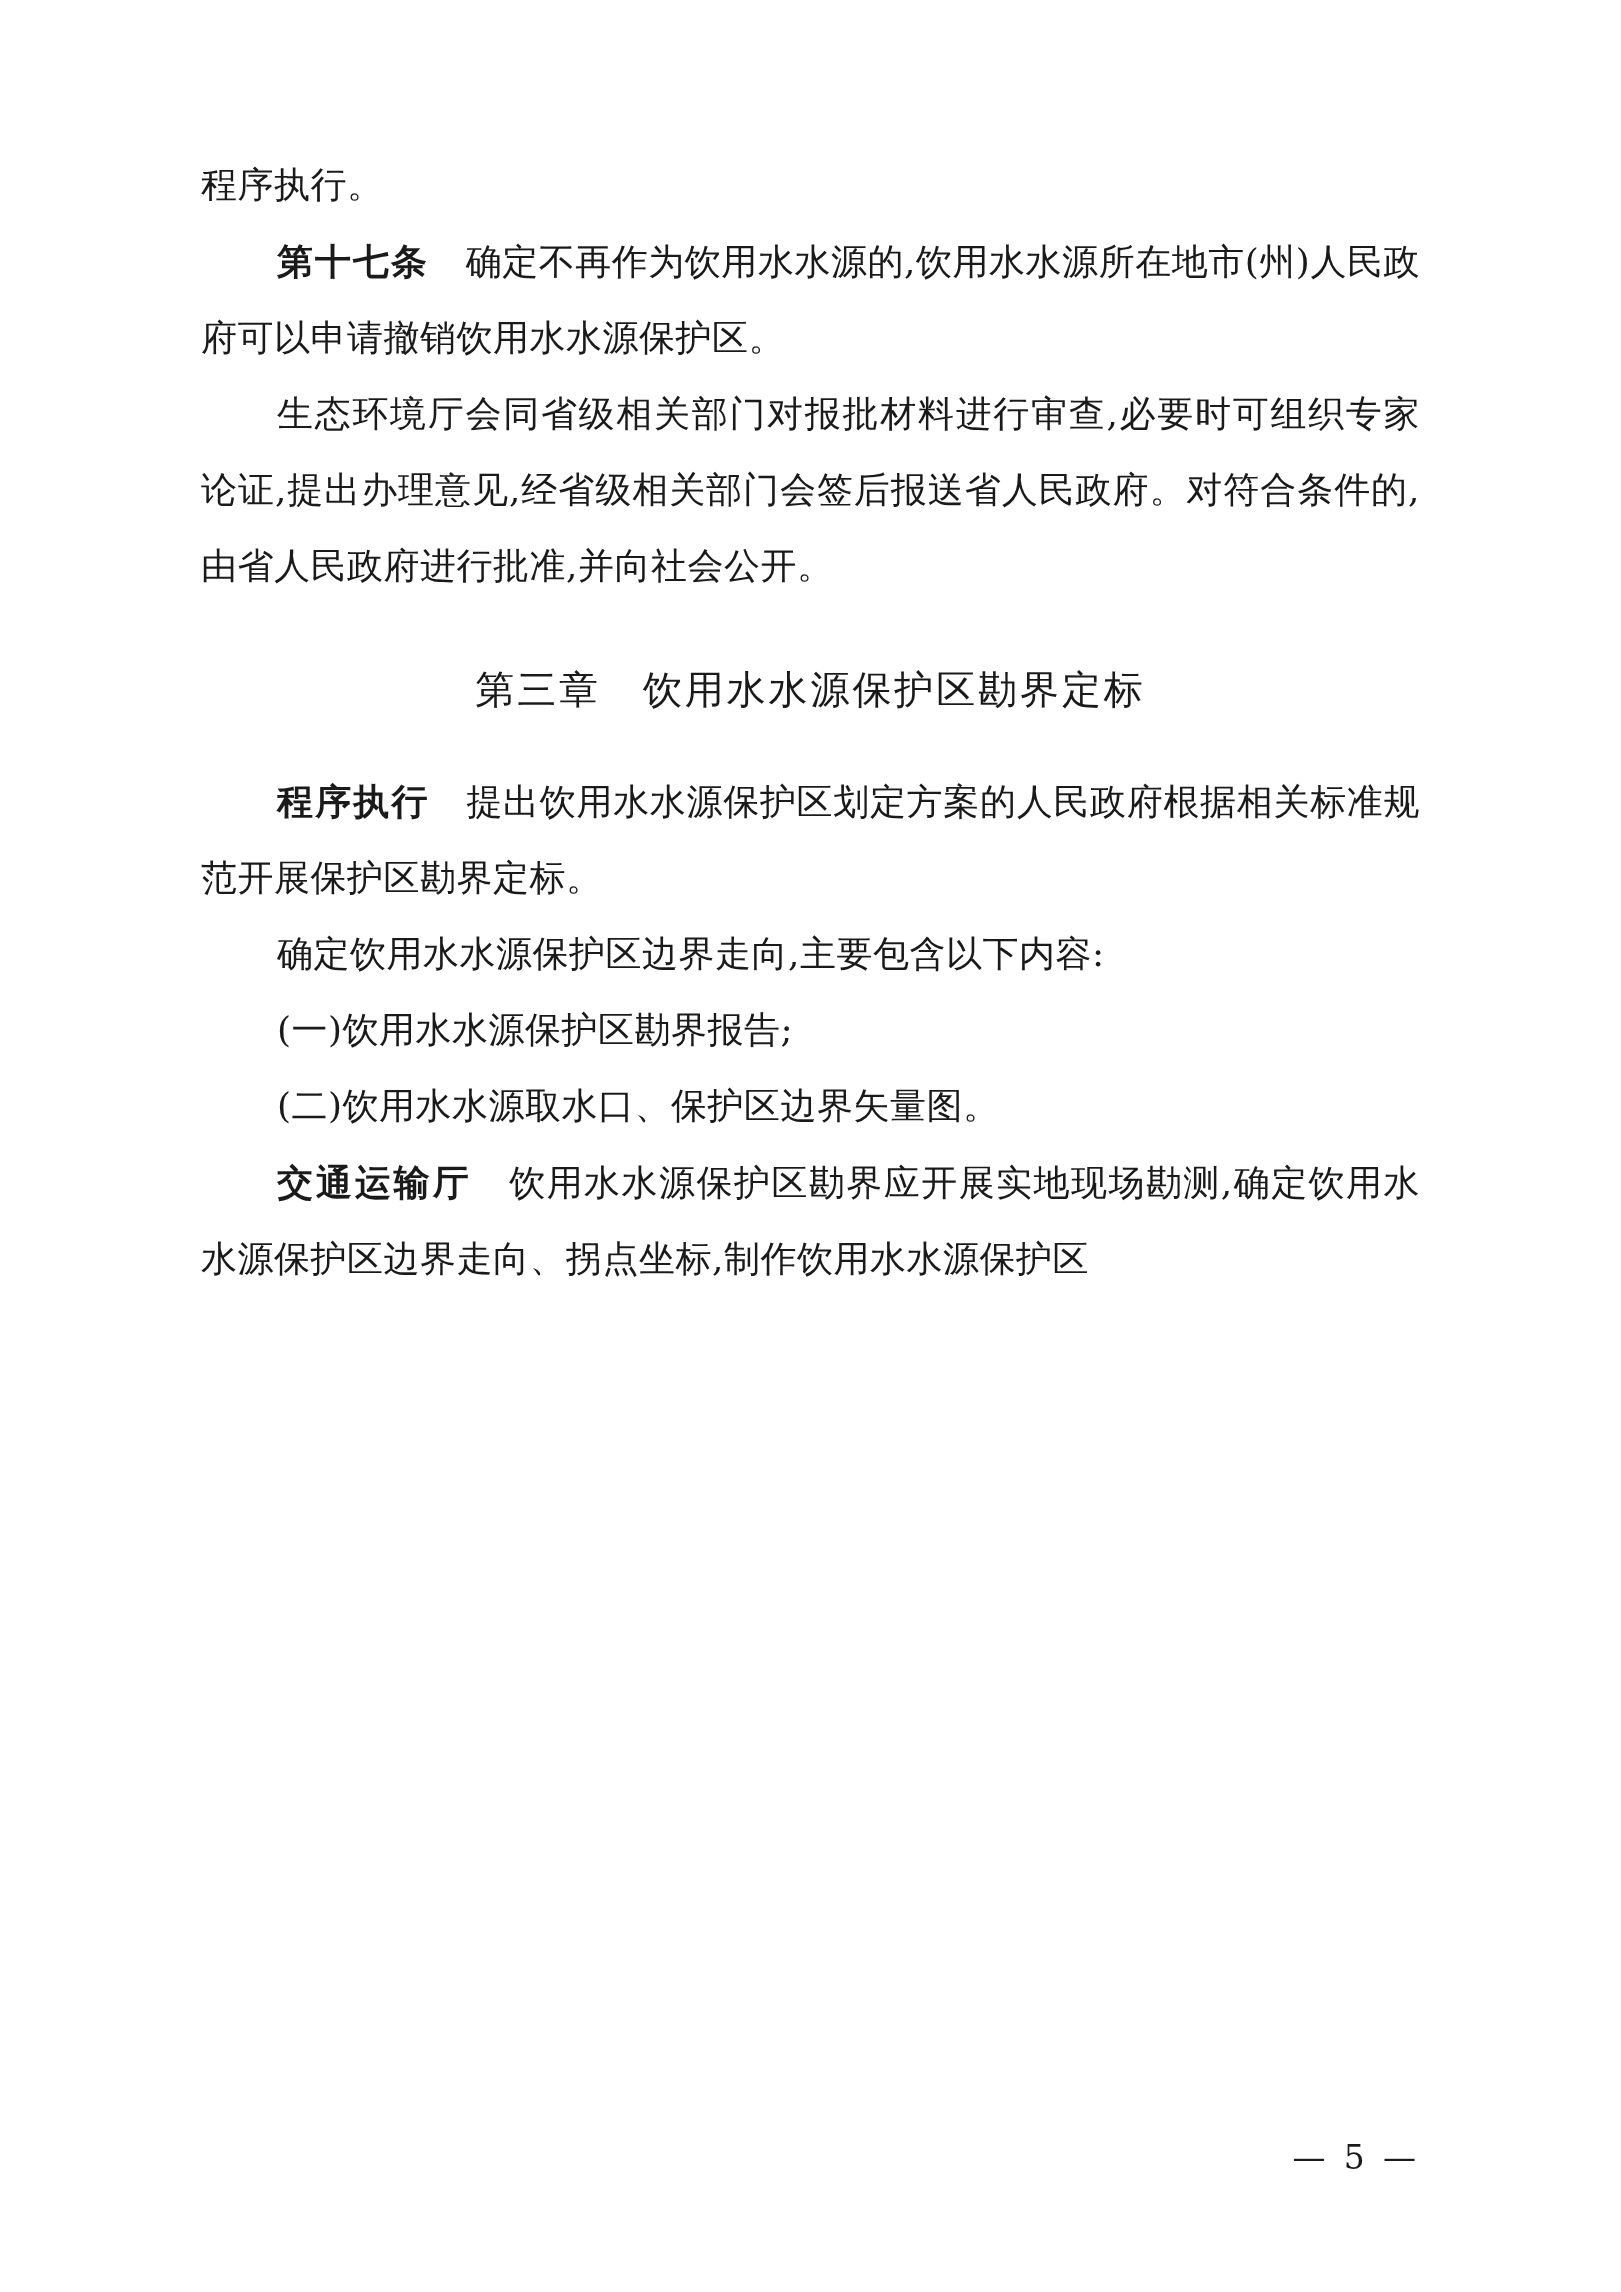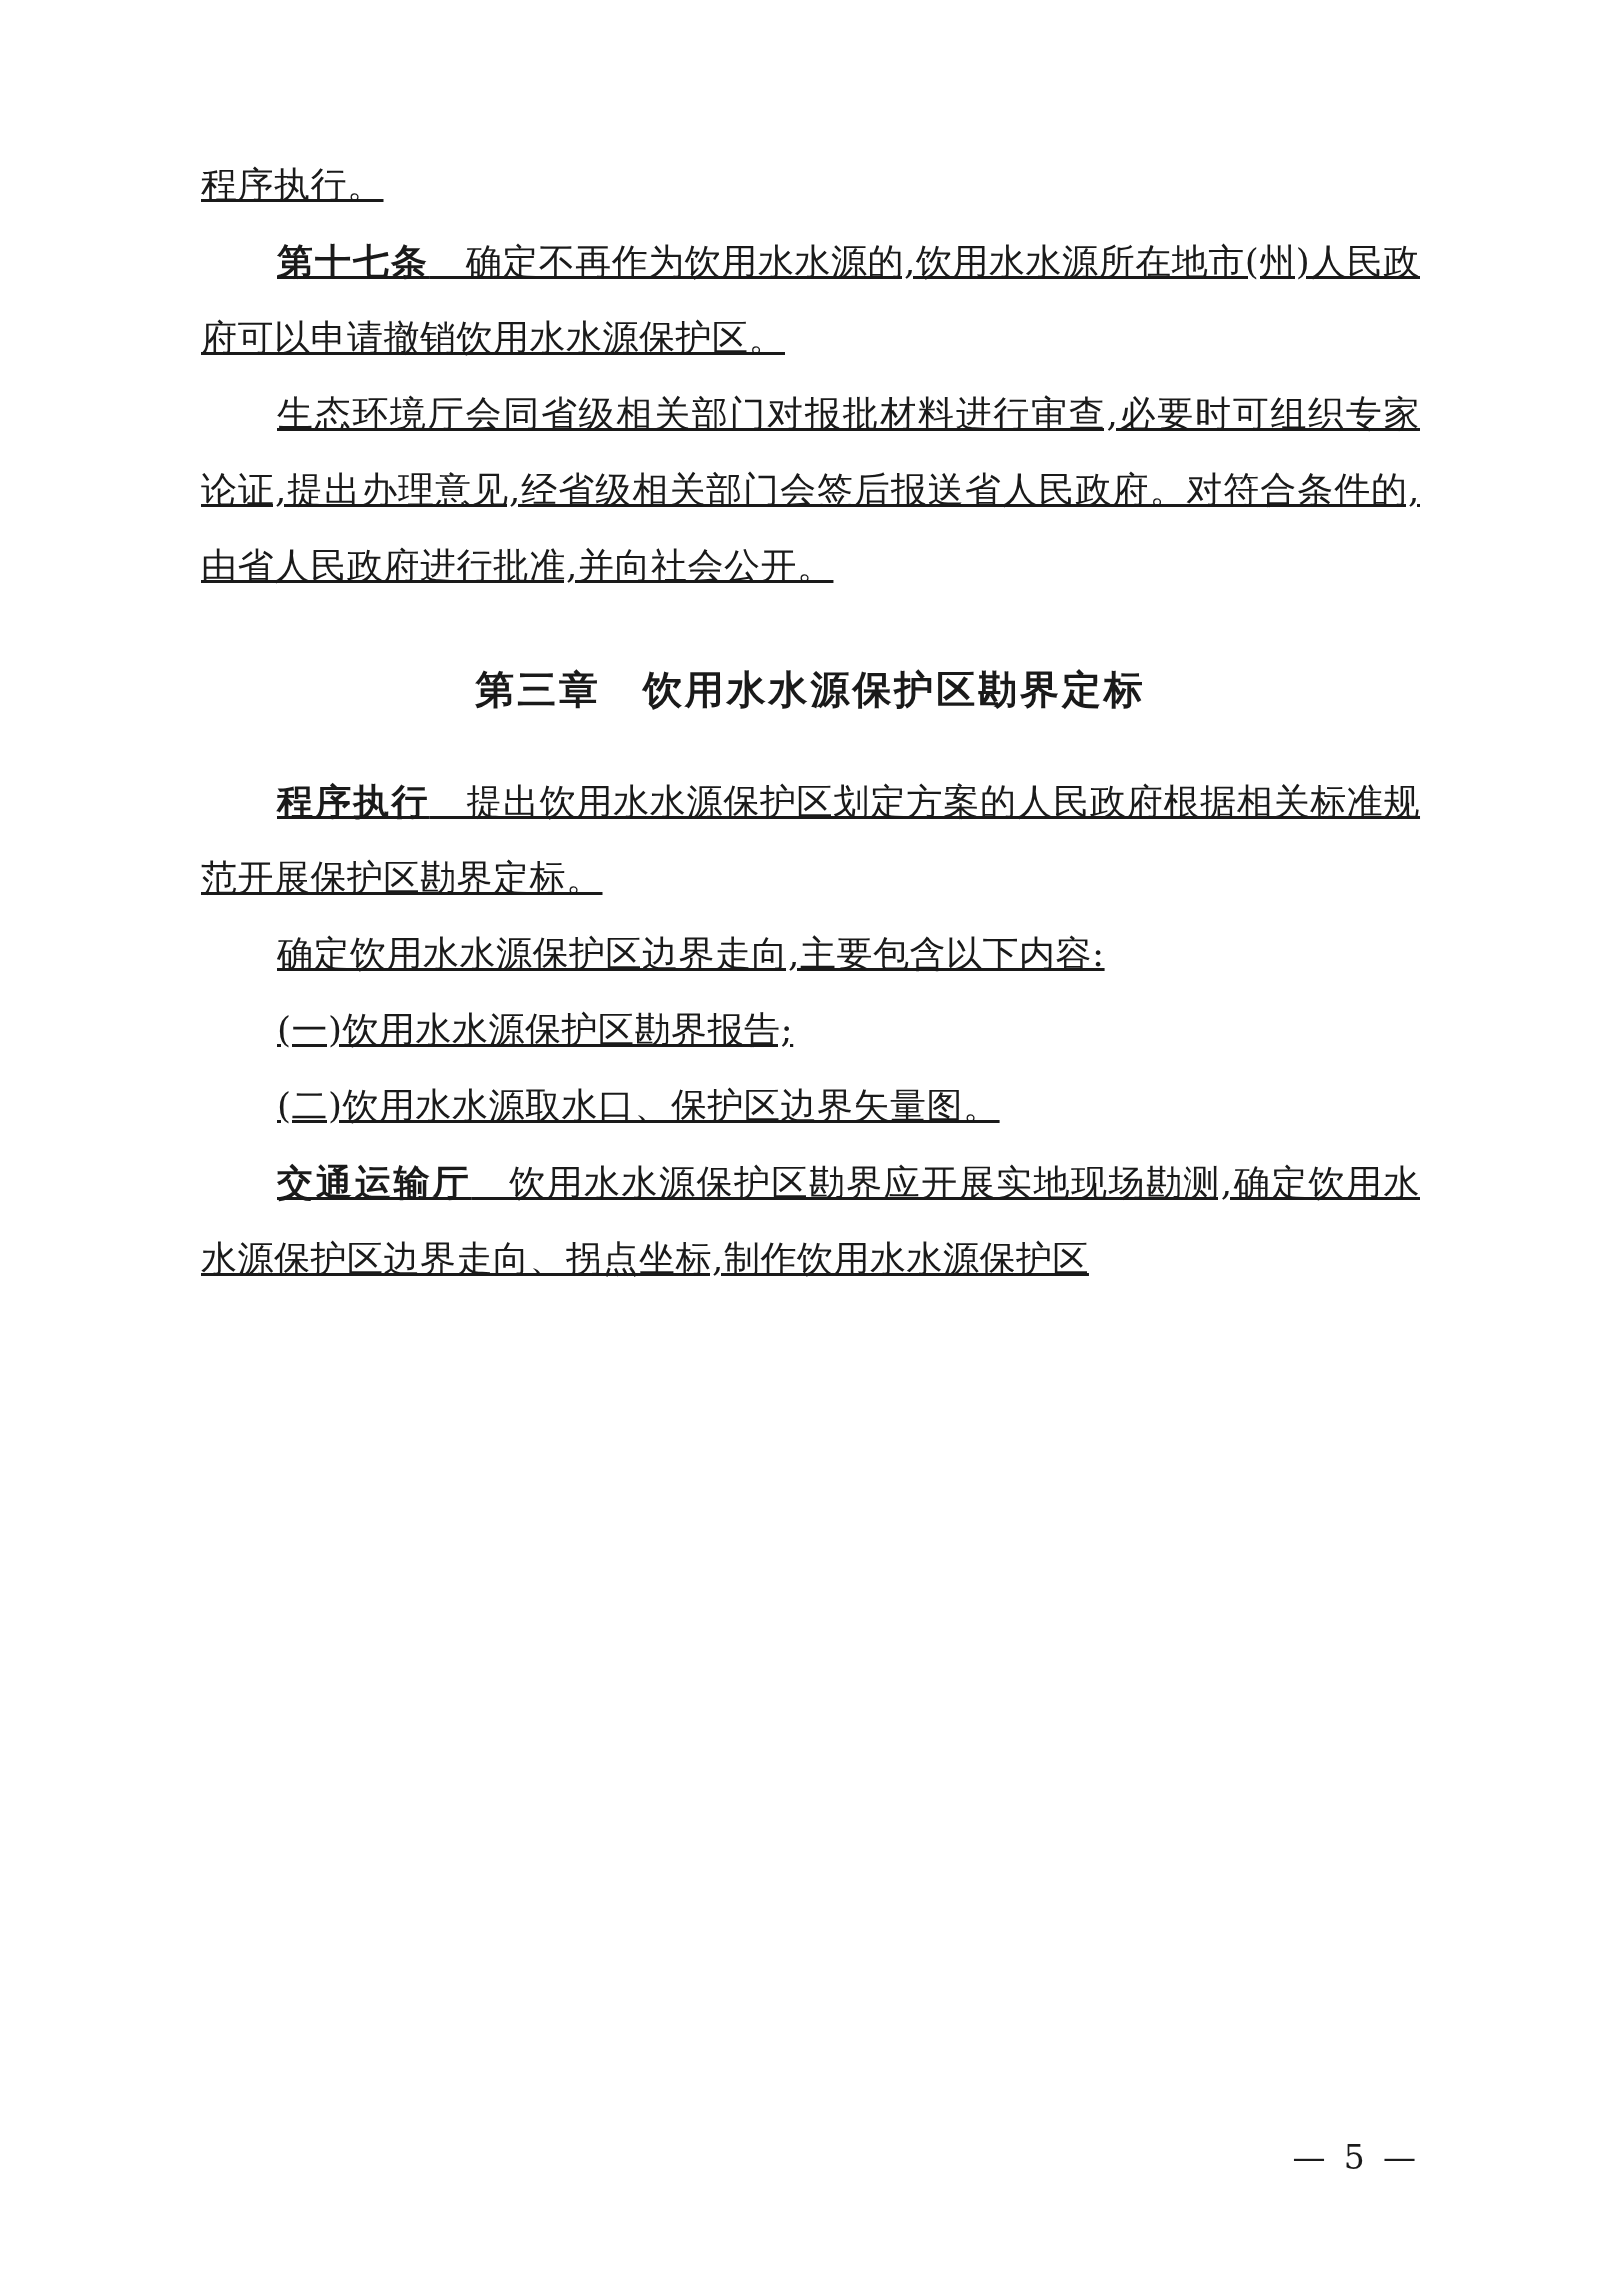--- a/index.html
+++ b/index.html
@@ -27,32 +27,31 @@
   .body-text {
     font-size: 36px;
     line-height: 76px;
     letter-spacing: 0.5px;
     text-align: justify;
     text-justify: inter-ideograph;
   }
   .para {
     margin: 0;
     text-indent: 0;
-    text-decoration: underline;
   }
   .para.indent {
     text-indent: 76px;
   }
   .article-label {
     font-weight: bold;
     letter-spacing: 2px;
   }
   .chapter-heading {
     font-size: 39px;
-    font-weight: bold;
+    font-weight: normal;
     text-align: center;
     letter-spacing: 2.9px;
     margin: 51px 0 39px 0;
     line-height: 69px;
   }
   .footer {
     position: absolute;
     right: 201px;
     bottom: 116px;
     font-size: 33px;

